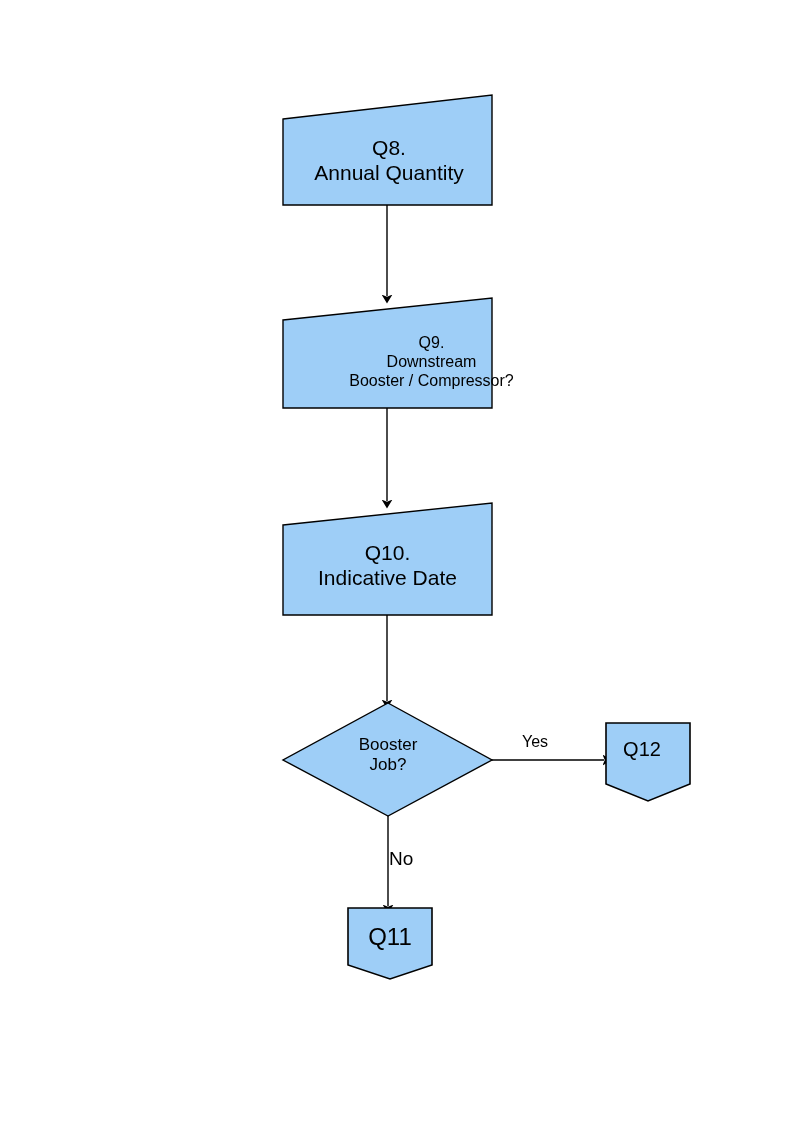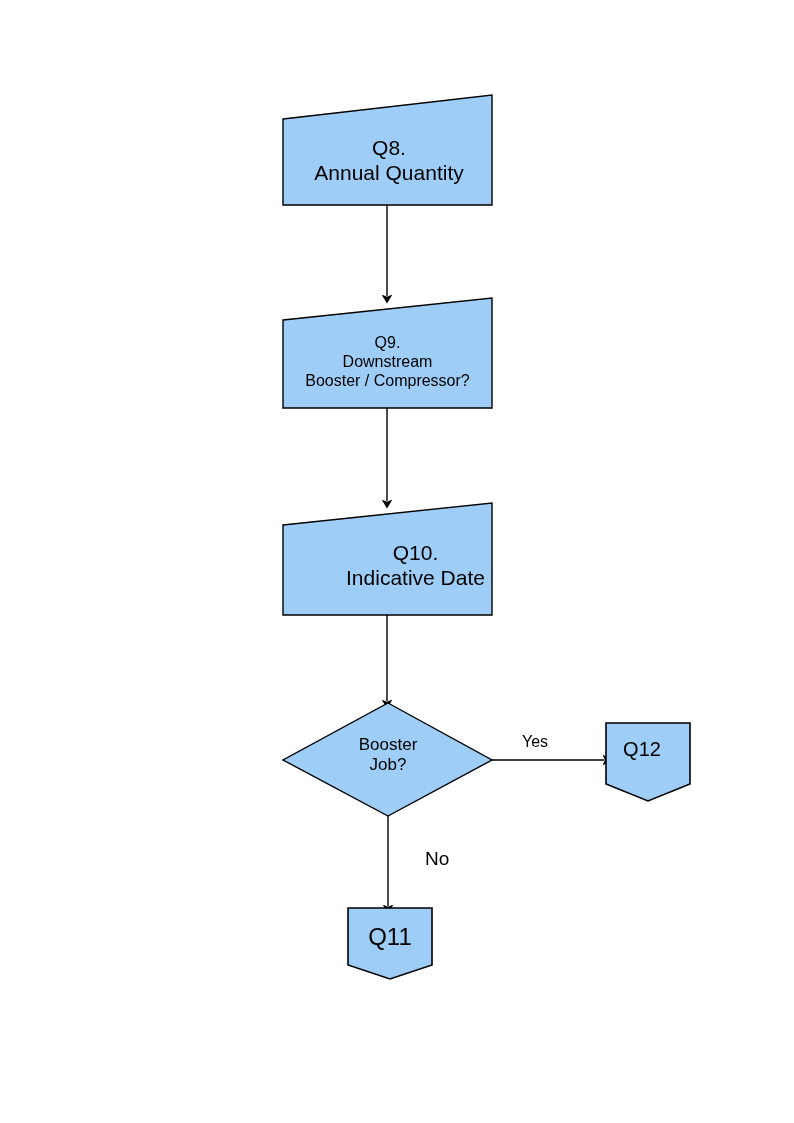--- a/index.html
+++ b/index.html
@@ -38,27 +38,27 @@
     left: 283px;
     top: 136px;
     width: 212px;
     font-size: 21px;
   }
   .t-q9 {
     left: 283px;
     top: 334px;
     width: 209px;
     font-size: 16px;
+    padding-left: 44px;
   }
   .t-q10 {
     left: 283px;
     top: 541px;
     width: 209px;
     font-size: 21px;
-    margin-left: 28px;
   }
   .t-decision {
     left: 298px;
     top: 735px;
     width: 180px;
     font-size: 17px;
   }
   .t-q11 {
     left: 348px;
     top: 923px;
@@ -73,21 +73,20 @@
   }
   .l-yes {
     left: 522px;
     top: 733px;
     font-size: 16px;
   }
   .l-no {
     left: 389px;
     top: 848px;
     font-size: 19px;
-    padding-left: 36px;
   }
 </style>
 </head>
 <body>
 
 <svg id="flowchart-canvas" viewBox="0 0 794 1123" width="794" height="1123" xmlns="http://www.w3.org/2000/svg">
   <defs>
     <marker id="arrowhead" markerWidth="9" markerHeight="11" refX="1.5" refY="5.5" orient="auto" markerUnits="userSpaceOnUse">
       <path d="M 0 0 L 9 5.5 L 0 11 L 2.3 5.5 Z" fill="#000000"></path>
     </marker>

